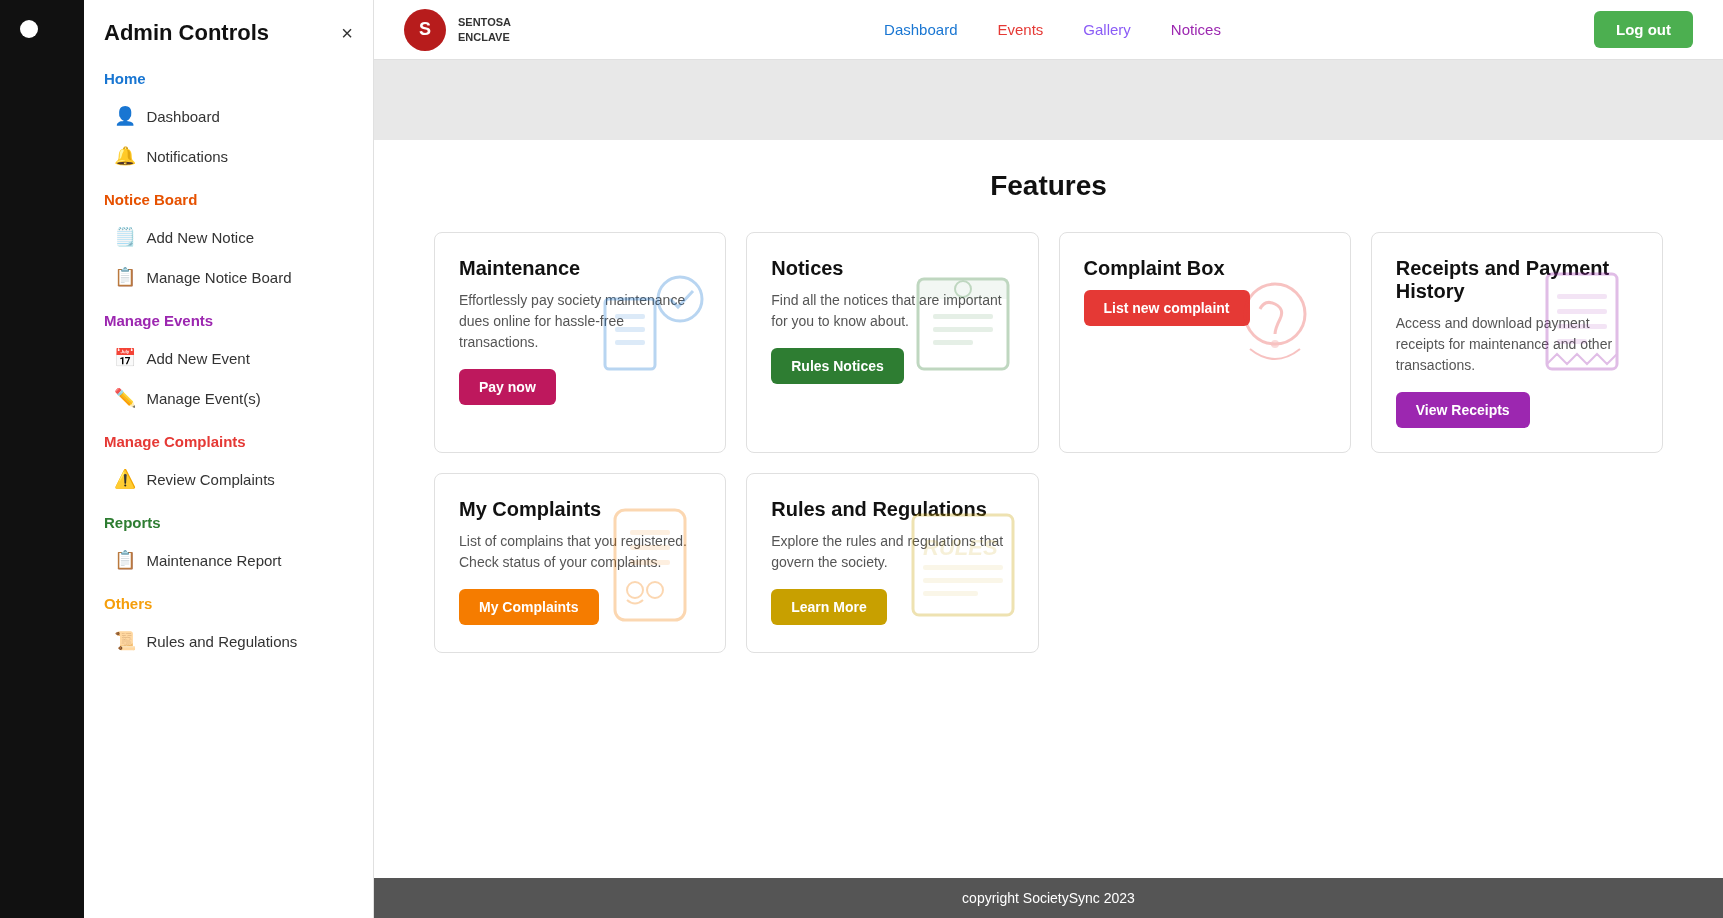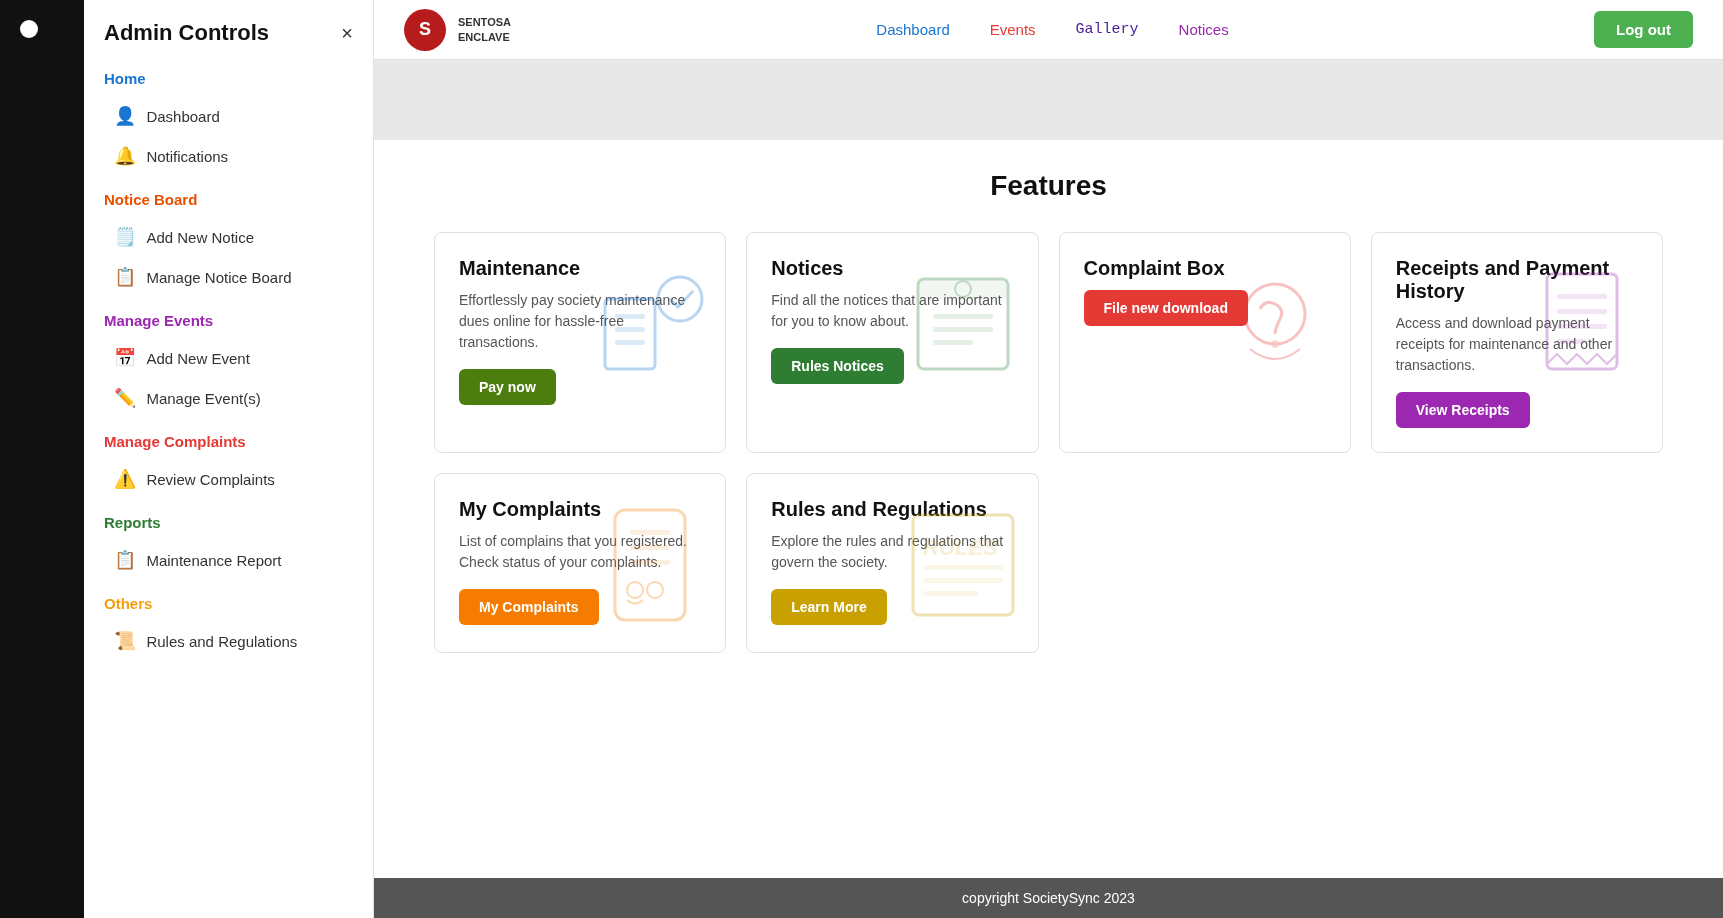--- a/index.html
+++ b/index.html
@@ -127,21 +127,21 @@
       align-items: center;
       gap: 40px;
     }
     .nav-link {
       font-size: 15px;
       cursor: pointer;
       font-weight: 500;
     }
     .nav-link.dashboard { color: #1976d2; }
     .nav-link.events { color: #e53935; }
-    .nav-link.gallery { color: #4c1d95; font-family: Liberation Mono, monospace; }
+    .nav-link.gallery { color: #8b5cf6; }
     .nav-link.notices { color: #9c27b0; }
 
     .logout-btn {
       background: #4caf50;
       color: white;
       border: none;
       padding: 10px 22px;
       border-radius: 6px;
       font-size: 15px;
       cursor: pointer;
@@ -201,21 +201,21 @@
     }
     .feature-card-btn {
       border: none;
       color: white;
       padding: 10px 20px;
       border-radius: 6px;
       font-size: 14px;
       font-weight: bold;
       cursor: pointer;
     }
-    .btn-blue { background: #4d7c0f; }
+    .btn-blue { background: #be185d; }
     .btn-green { background: #2e7d32; }
     .btn-red { background: #e53935; }
     .btn-purple { background: #9c27b0; }
     .btn-orange { background: #f57c00; }
     .btn-gold { background: #c8a000; }
 
     
     .card-illustration {
       position: absolute;
       right: 10px;
@@ -357,21 +357,21 @@
             <circle cx="65" cy="30" r="8" stroke="#2e7d32" stroke-width="2" fill="none"></circle>
             <rect x="35" y="55" width="60" height="5" rx="2" fill="#2e7d32" opacity="0.4"></rect>
             <rect x="35" y="68" width="60" height="5" rx="2" fill="#2e7d32" opacity="0.4"></rect>
             <rect x="35" y="81" width="40" height="5" rx="2" fill="#2e7d32" opacity="0.4"></rect>
           </svg>
         </div>
       </div>
 
       <div class="feature-card">
         <div class="feature-card-title">Complaint Box</div>
-        <button class="feature-card-btn btn-red">File new download</button>
+        <button class="feature-card-btn btn-red">List new complaint</button>
         <div class="card-illustration">
           <svg width="130" height="130" viewBox="0 0 130 130" fill="none">
             <circle cx="65" cy="55" r="30" stroke="#e53935" stroke-width="3" fill="none"></circle>
             <path d="M50 50 Q55 40 65 45 Q75 50 70 60 Q65 70 65 75" stroke="#e53935" stroke-width="3" fill="none"></path>
             <circle cx="65" cy="85" r="4" fill="#e53935" opacity="0.6"></circle>
             <path d="M40 90 Q65 110 90 90" stroke="#e53935" stroke-width="2" fill="none"></path>
           </svg>
         </div>
       </div>
 

